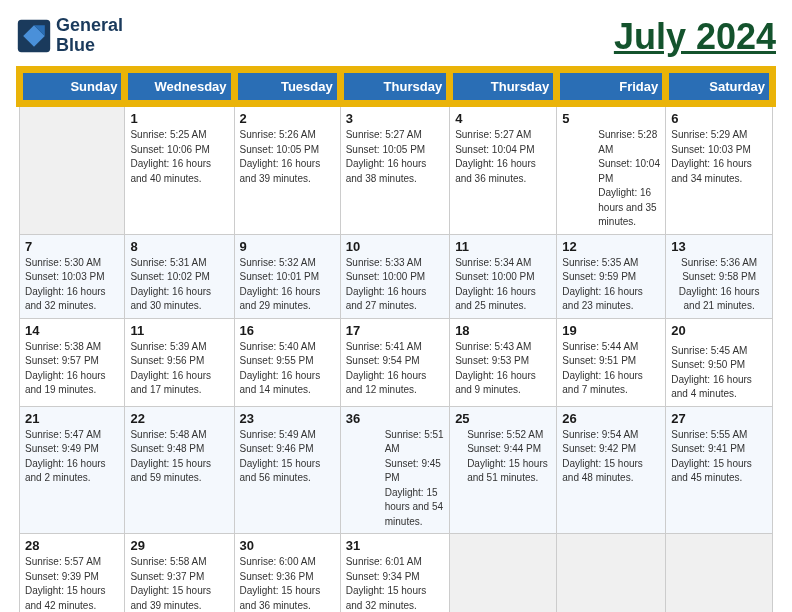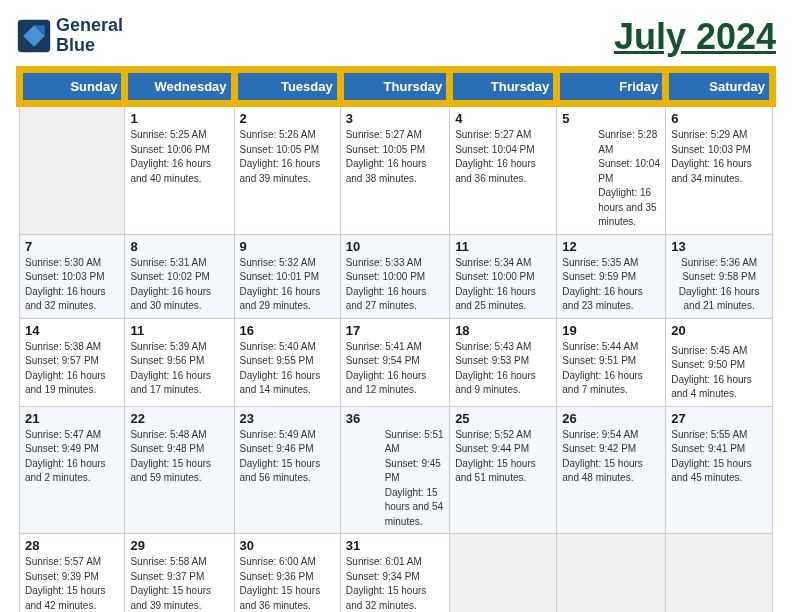--- a/index.html
+++ b/index.html
@@ -269,21 +269,21 @@
 Daylight: 15 hours and 56 minutes.</div>
         </td>
         <td>
           <div class="day-num">36</div>
           <div class="day-info" style="white-space: pre-line; margin-left: 39px;">Sunrise: 5:51 AM
 Sunset: 9:45 PM
 Daylight: 15 hours and 54 minutes.</div>
         </td>
         <td>
           <div class="day-num">25</div>
-          <div class="day-info" style="white-space: pre-line;">Sunrise: 5:52 AM
+          <div class="day-info" style="white-space: pre-line; margin-left: 12px;">Sunrise: 5:52 AM
 Sunset: 9:44 PM
 Daylight: 15 hours and 51 minutes.</div>
         </td>
         <td>
           <div class="day-num">26</div>
           <div class="day-info" style="white-space: pre-line;">Sunrise: 9:54 AM
 Sunset: 9:42 PM
 Daylight: 15 hours and 48 minutes.</div>
         </td>
         <td>

